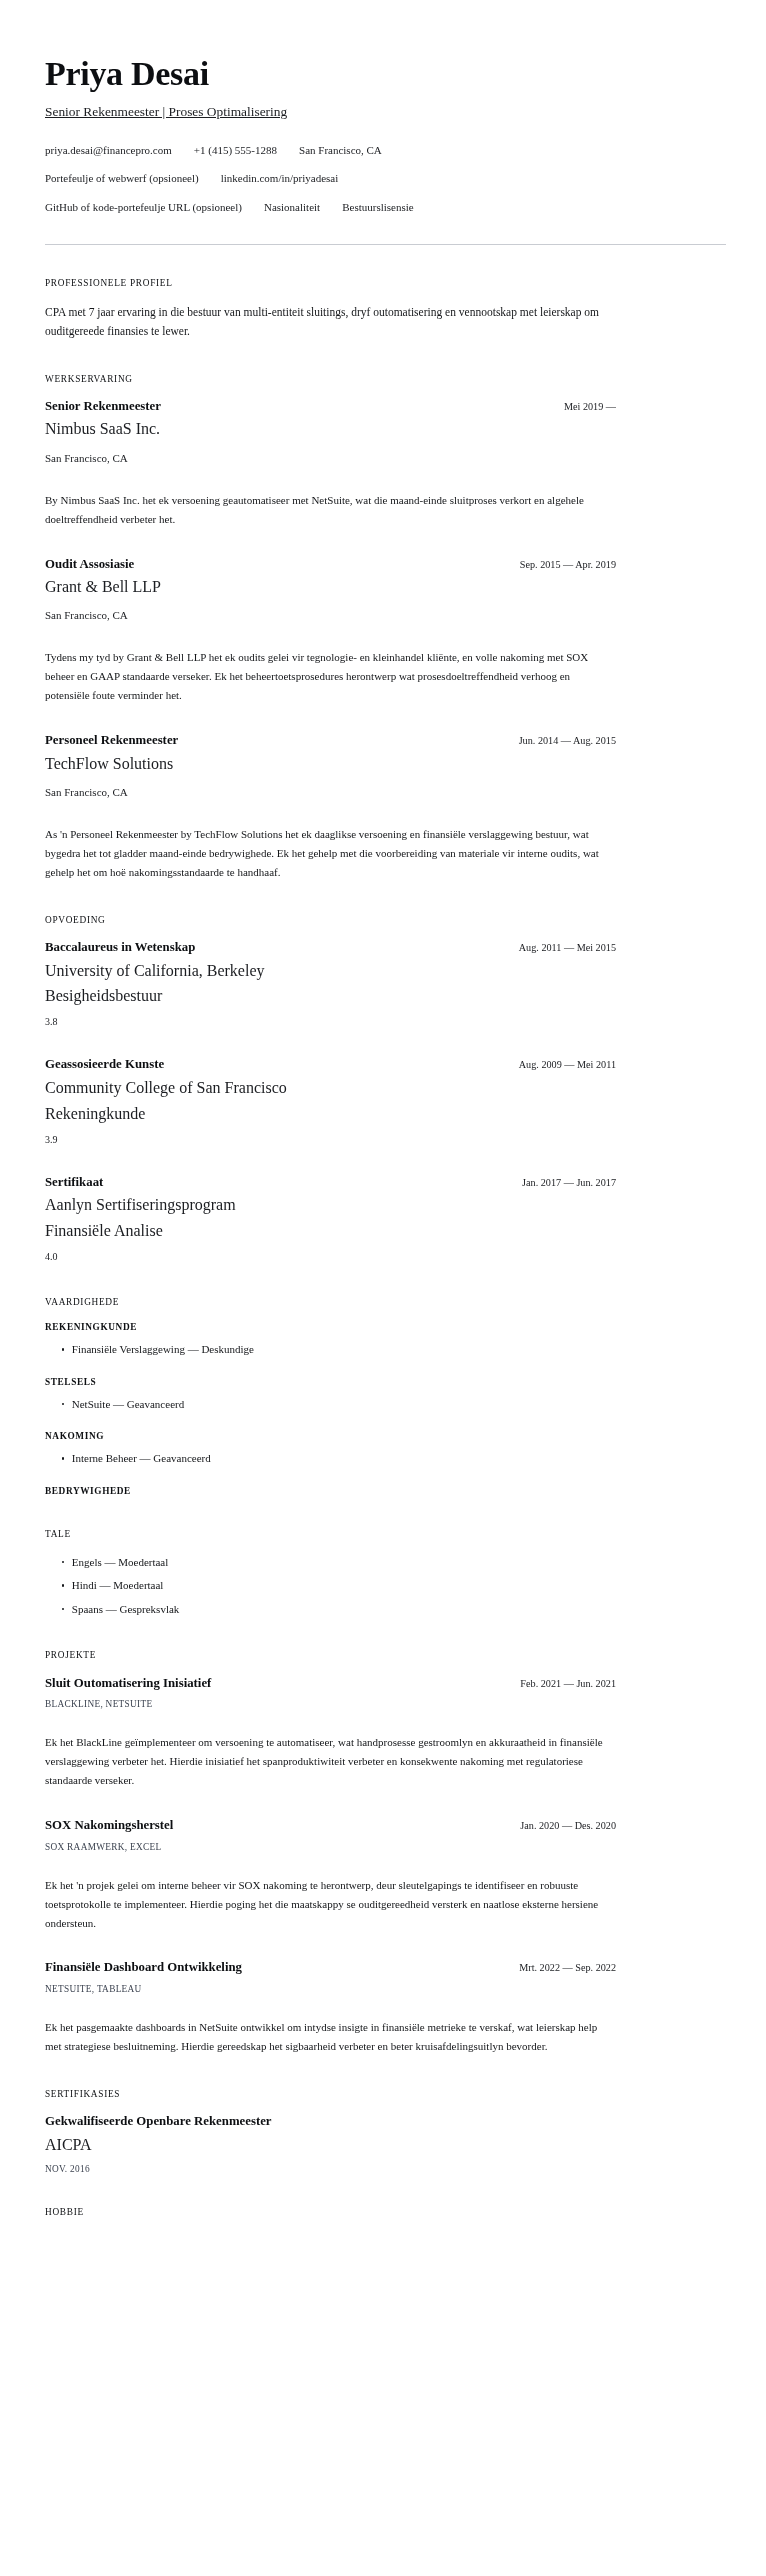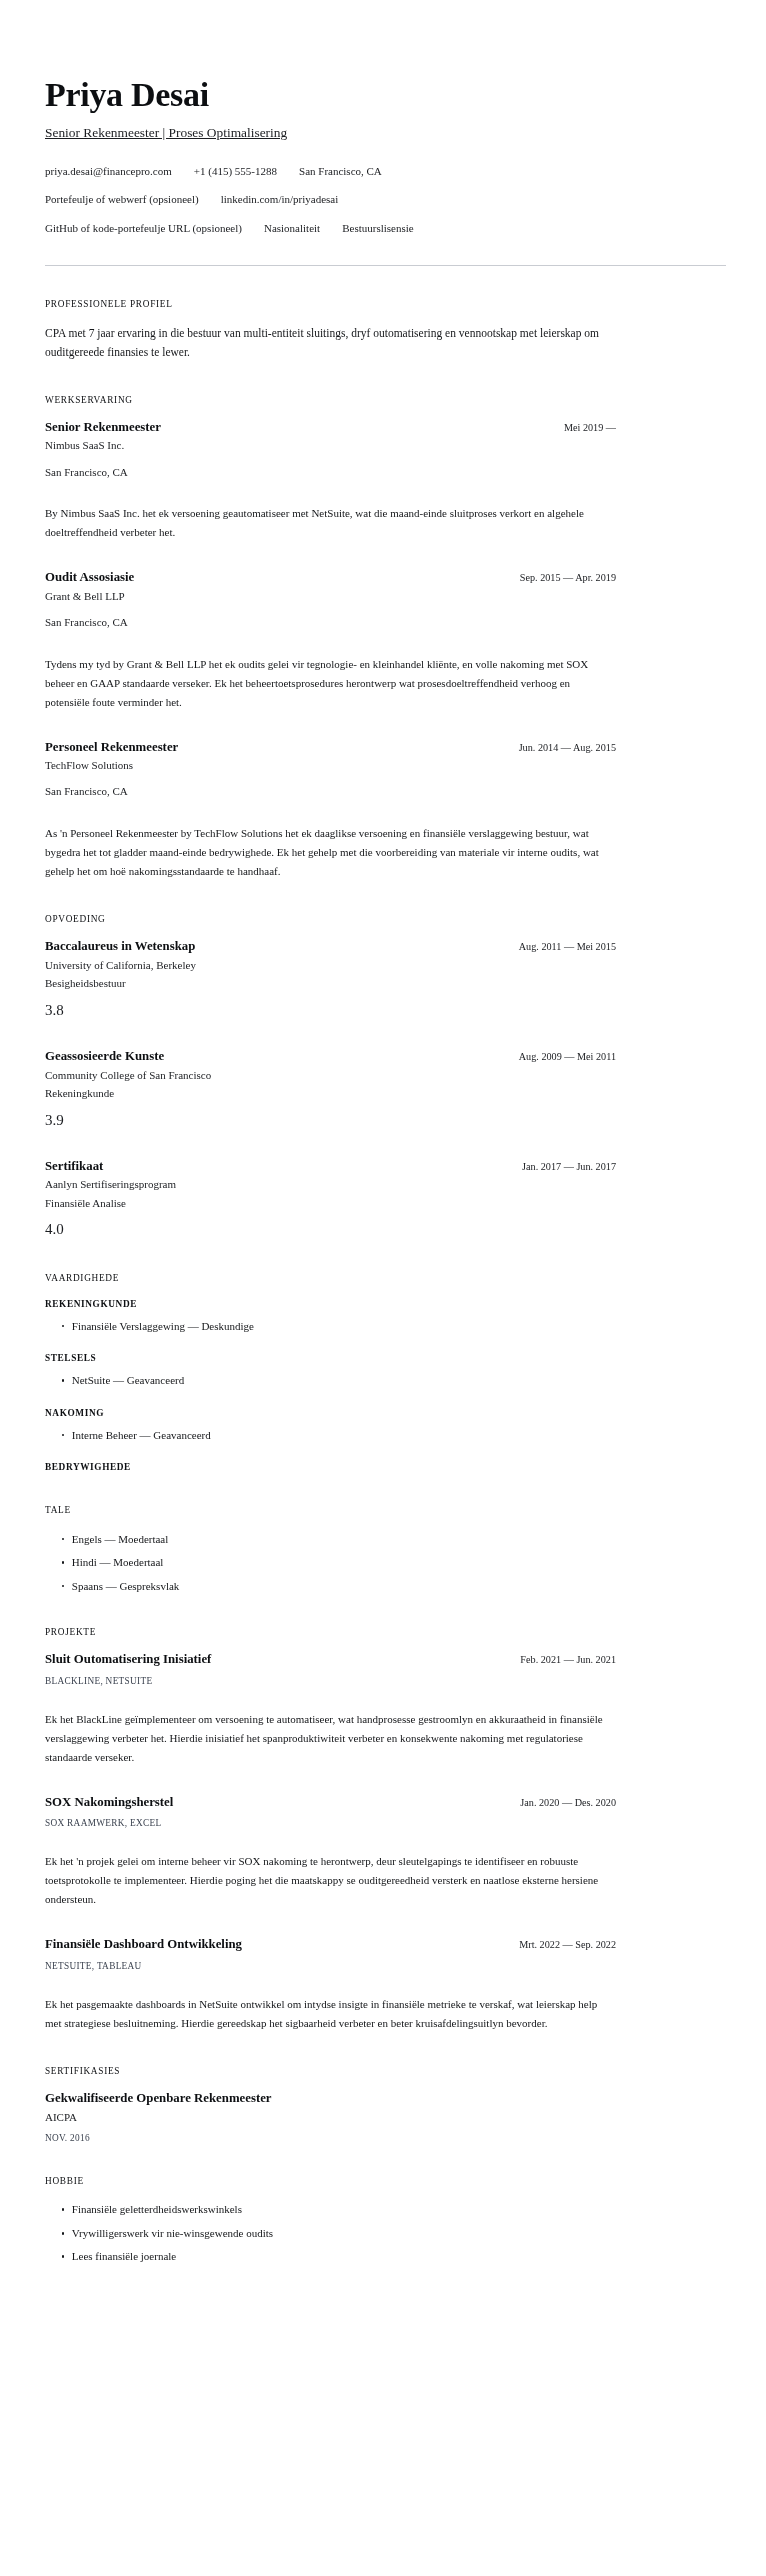--- a/index.html
+++ b/index.html
@@ -12,21 +12,20 @@
   body {
     width: 766px;
     min-height: 2576px;
     font-family: "Liberation Serif", "DejaVu Serif", serif;
     color: #15171a;
     -webkit-font-smoothing: antialiased;
   }
   .page {
     width: 657px;
     padding: 56px 41px 25.5px 45px;
-    margin-top: 21px;
   }
 
   
   .name {
     font-family: "Liberation Serif", "DejaVu Serif", serif;
     font-size: 34px;
     font-weight: 700;
     letter-spacing: -0.3px;
     line-height: 1.05;
     margin: 0 0 12.8px 0;
@@ -93,33 +92,33 @@
     color: #0d0f12;
   }
   .entry-date {
     font-size: 10.2px;
     line-height: 1.3;
     white-space: nowrap;
     color: #1b1d21;
     text-align: right;
   }
   .entry-sub {
-    font-size: 11px;
+    font-size: 16px;
     line-height: 1.45;
     margin: 2.6px 0 0 0;
     color: #1b1d21;
   }
   .entry-loc {
     font-size: 11px;
     line-height: 1.45;
     margin: 10.2px 0 0 0;
     color: #1b1d21;
   }
   .entry-gpa {
-    font-size: 15px;
+    font-size: 10px;
     line-height: 1.4;
     margin: 7.7px 0 0 0;
     color: #1b1d21;
   }
   .entry-body {
     font-size: 11px;
     line-height: 1.72;
     margin: 24px 0 0 0;
     max-width: 664px;
     color: #15171a;
@@ -348,21 +347,16 @@
       <div class="entry-head">
         <h3 class="entry-title">Gekwalifiseerde Openbare Rekenmeester</h3>
       </div>
       <p class="entry-sub">AICPA</p>
       <p class="entry-meta">NOV. 2016</p>
     </div>
   </section>
 
   <section class="section">
     <h2 class="section-title">HOBBIE</h2>
-    <ul class="bullets">
-      <li>Finansiële geletterdheidswerkswinkels</li>
-      <li>Vrywilligerswerk vir nie-winsgewende oudits</li>
-      <li>Lees finansiële joernale</li>
-    </ul>
   </section>
 
 </div>
 
 
 </body></html>

